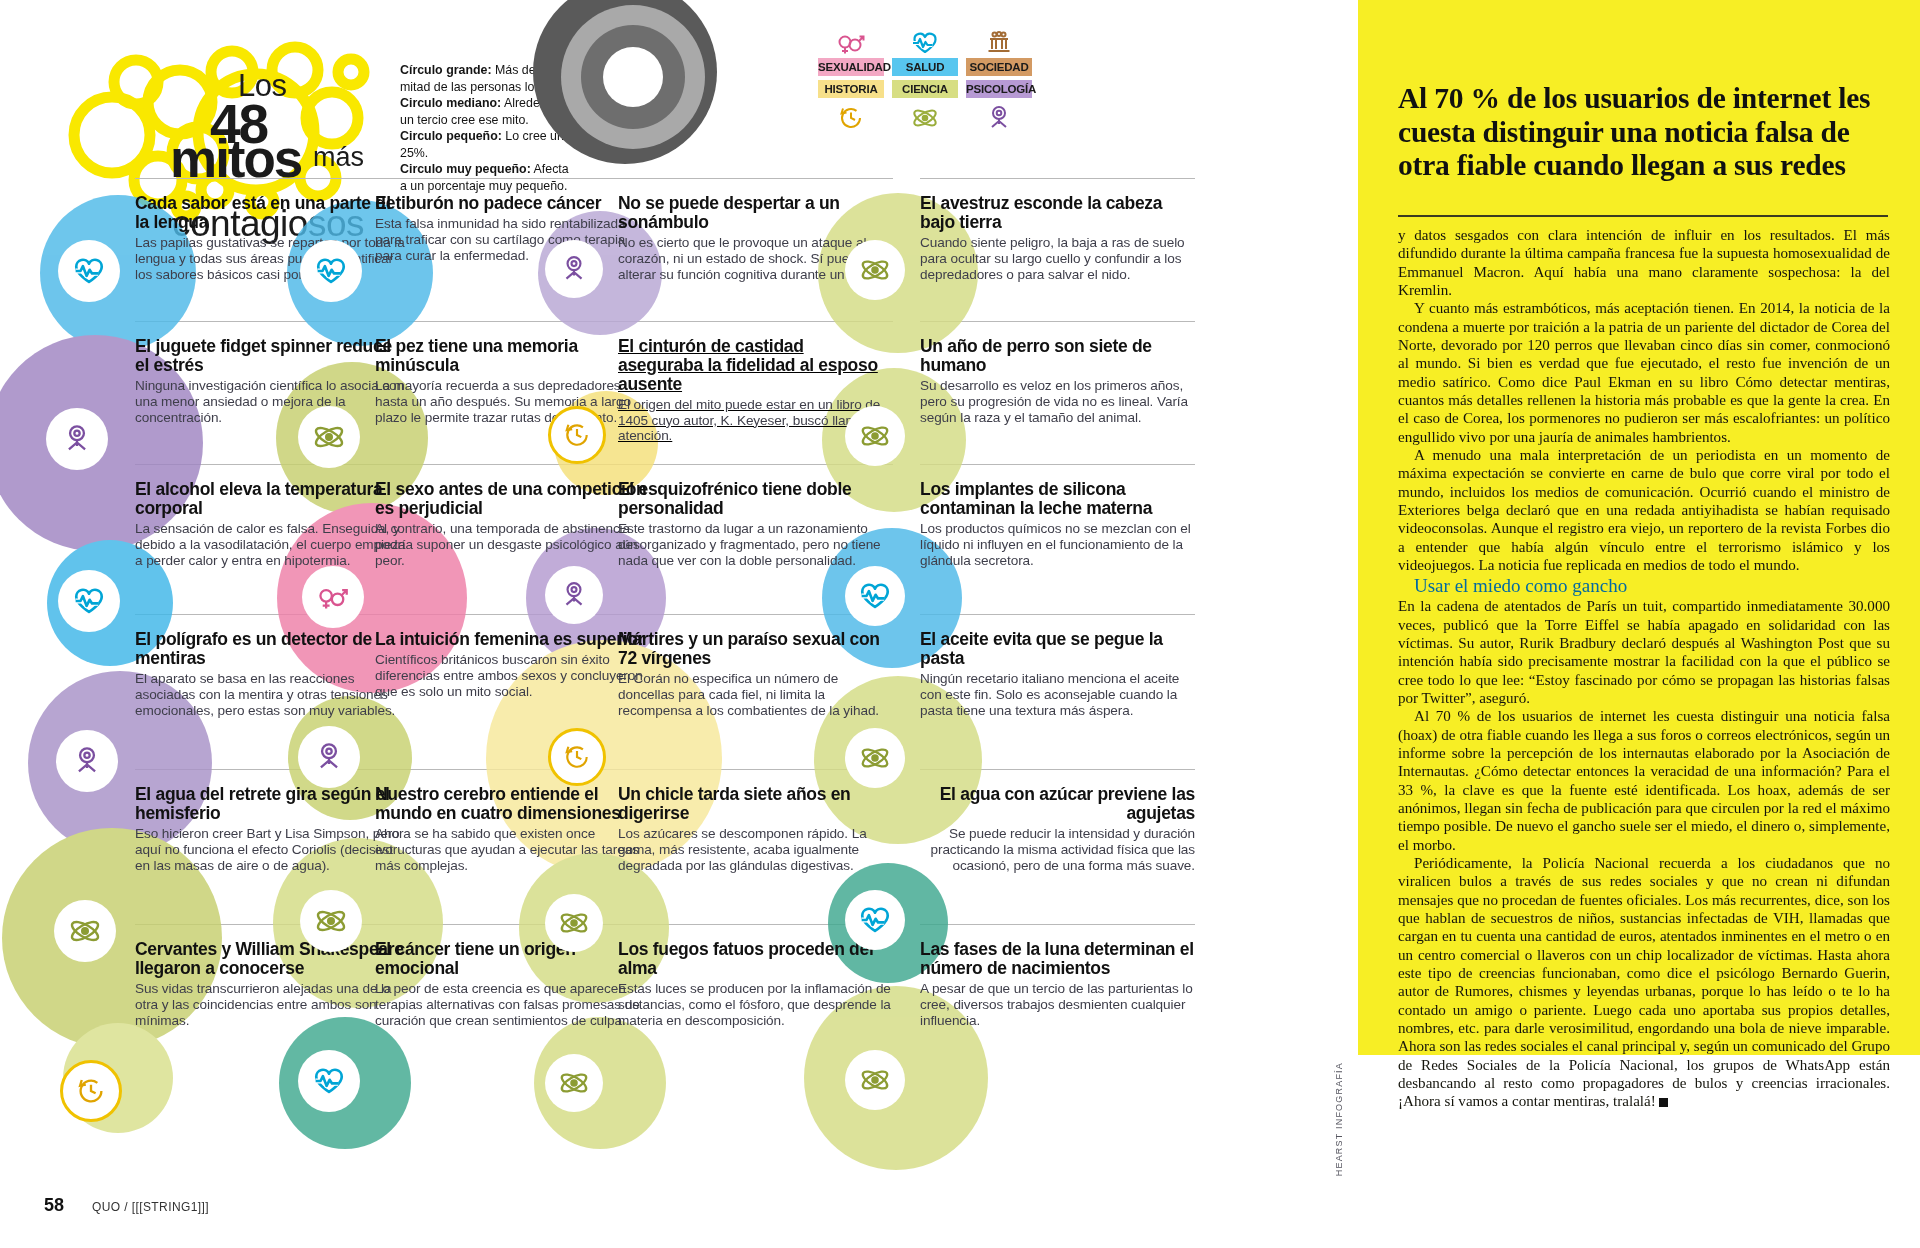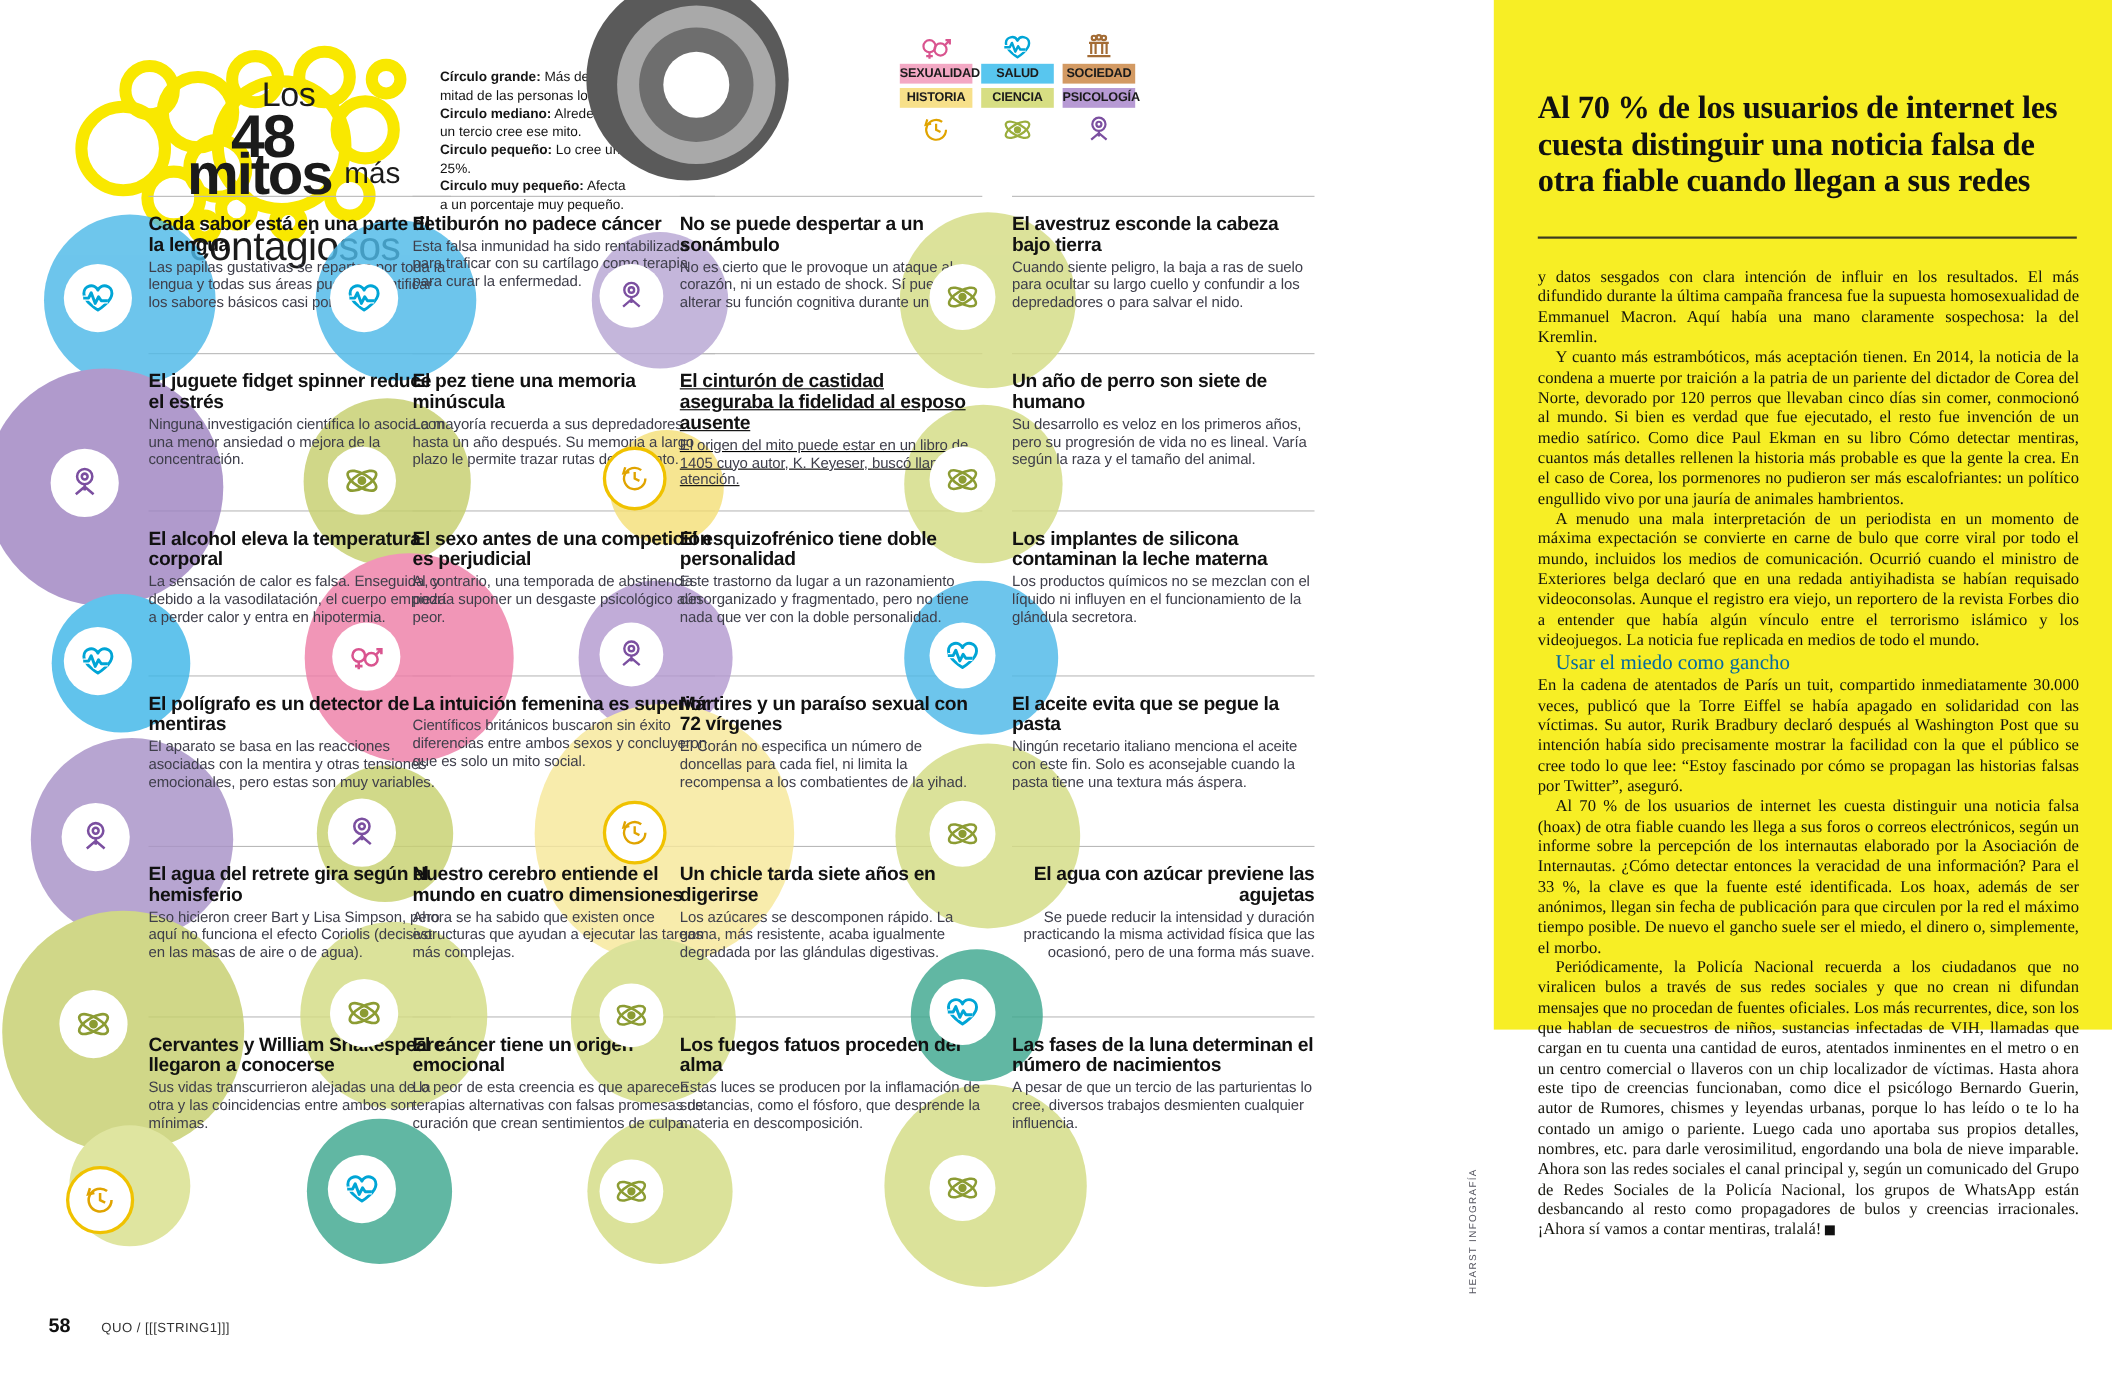--- a/index.html
+++ b/index.html
@@ -52,24 +52,24 @@
   .icon-badge{position:absolute;z-index:6;border-radius:50%;background:#fff;display:flex;align-items:center;justify-content:center;}
 
   
   .folio{position:absolute;left:44px;bottom:32px;display:flex;align-items:baseline;gap:28px;}
   .folio-num{font-size:18px;font-weight:bold;color:#111;}
   .folio-txt{font-size:12px;color:#333;letter-spacing:0.4px;}
 
   .credit{position:absolute;right:14px;bottom:72px;writing-mode:vertical-rl;transform:rotate(180deg);font-size:9px;letter-spacing:1.2px;color:#55555f;}
 
   
-  .right-panel{position:absolute;left:1358px;top:0;width:562px;height:936px;background:#f7ee25;}
+  .right-panel{position:absolute;left:1358px;top:0;width:562px;height:1055px;background:#f7ee25;}
   .art-head{position:absolute;left:40px;top:82px;width:490px;font-family:"Liberation Serif", serif;font-weight:bold;font-size:29.5px;line-height:1.14;color:#111;letter-spacing:-0.2px;}
   .art-rule{position:absolute;left:40px;top:215px;width:490px;height:2px;background:#3b3a20;}
-  .art-body{position:absolute;left:40px;top:243px;width:492px;font-family:"Liberation Serif", serif;font-size:15.1px;line-height:1.215;color:#14140c;text-align:justify;}
+  .art-body{position:absolute;left:40px;top:226px;width:492px;font-family:"Liberation Serif", serif;font-size:15.1px;line-height:1.215;color:#14140c;text-align:justify;}
   .art-body p{margin:0;text-indent:16px;}
   .art-body p.first{text-indent:0;}
   .art-sub{font-family:"Liberation Serif", serif;font-weight:normal;font-size:19px;margin:11px 0 3px 0;color:#0369a1;text-indent:0;}
   .endmark{display:inline-block;width:9px;height:9px;background:#111;margin-left:3px;vertical-align:-1px;}
 </style>
 </head>
 <body>
 
 <div class="page">
 

